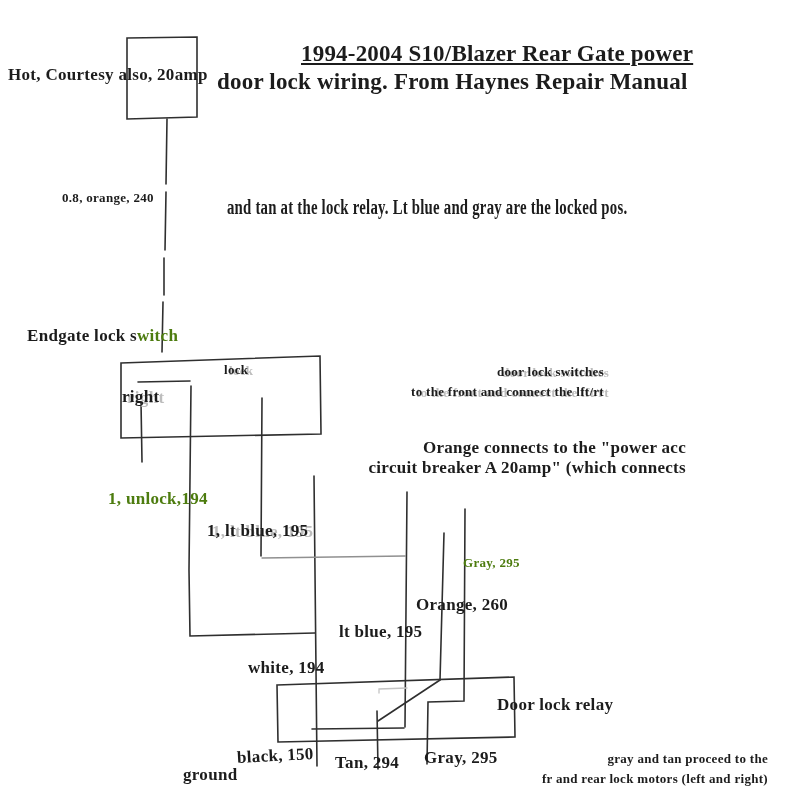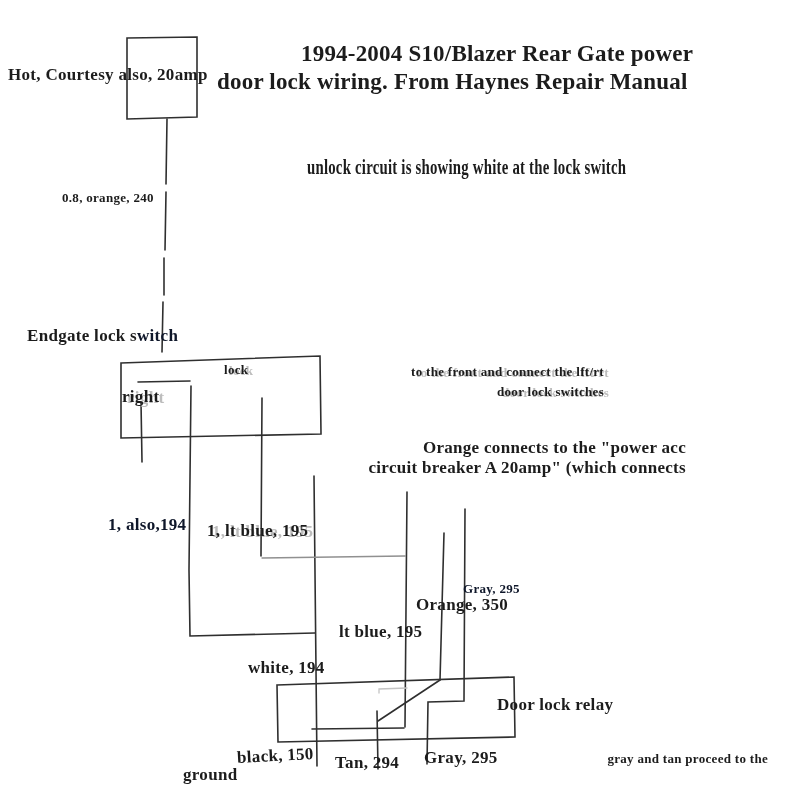--- a/index.html
+++ b/index.html
@@ -7,21 +7,21 @@
     position:relative;width:800px;height:800px;background:#ffffff;
     font-family:"Liberation Serif",serif;overflow:hidden;
   }
   .canvas svg{position:absolute;left:0;top:0;z-index:1;}
   .lbl{
     position:absolute;z-index:2;font-weight:700;color:#1c1c1c;
     white-space:nowrap;line-height:1.12;letter-spacing:.3px;
   }
   .s17{font-size:17px;}
   .s16{font-size:13px;}
-  .gray{color:#0f172a;margin-top:26px;}
+  .gray{color:#4d7c0f;}
   .dbl{text-shadow:5px 1px 0 #bdbdbd;}
   .title{font-size:23px;letter-spacing:.2px;}
   .cond{display:inline-block;font-size:20px;transform:scaleX(.74);
         transform-origin:0 0;white-space:nowrap;}
   .block-r{text-align:right;}
   .tilt{transform:rotate(-3deg);}
 </style>
 </head>
 <body>
 
@@ -61,57 +61,58 @@
 
       <line x1="312" y1="729" x2="404" y2="728"></line>
       <line x1="440" y1="680" x2="378" y2="721"></line>
 
       <line x1="377" y1="711" x2="378" y2="769"></line>
 
       <polyline points="379,693 379,689 407,688" stroke="#c4c4c4" stroke-width="1.3"></polyline>
     </g>
   </svg>
 
-  <div class="lbl title" style="left:301px;top:41px;">1994-2004 S10/Blazer Rear Gate power</div>
+  <div class="lbl title" style="left:301px;top:41px;text-decoration:underline;">1994-2004 S10/Blazer Rear Gate power</div>
   <div class="lbl title" style="left:217px;top:69px;">door lock wiring. From Haynes Repair Manual</div>
 
-  <div class="lbl" style="left:307px;top:156px;">
-    <span class="cond">unlock circuit is showing white at the lock switch</span>
+  <div class="lbl" style="left:227px;top:196px;">
+    <span class="cond">and tan at the lock relay. Lt blue and gray are the locked pos.</span>
   </div>
 
   <div class="lbl s17" style="left:8px;top:65px;">Hot, Courtesy also, 20amp</div>
   <div class="lbl s16" style="left:62px;top:191px;">0.8, orange, 240</div>
 
   <div class="lbl s17" style="left:27px;top:326px;">
     <span>Endgate lock s</span><span class="gray">witch</span>
   </div>
   <div class="lbl s17 dbl" style="left:122px;top:387px;">right</div>
   <div class="lbl s16 dbl" style="left:224px;top:363px;">lock</div>
 
   <div class="lbl s16 block-r" style="left:326px;top:362px;width:278px;line-height:20px;">
+    <div class="dbl">door lock switches</div>
     <div class="dbl">to the front and connect the lft/rt</div>
-    <div class="dbl">door lock switches</div>
   </div>
 
   <div class="lbl s17 block-r" style="left:358px;top:438px;width:328px;line-height:20px;">
     <div>Orange connects to the "power acc</div>
     <div>circuit breaker A 20amp" (which connects</div>
   </div>
 
-  <div class="lbl s17 gray" style="left:108px;top:489px;">1, also,194</div>
+  <div class="lbl s17 gray" style="left:108px;top:489px;">1, unlock,194</div>
   <div class="lbl s17 dbl" style="left:207px;top:521px;">1, lt blue, 195</div>
   <div class="lbl s16 gray" style="left:463px;top:556px;">Gray, 295</div>
-  <div class="lbl s17" style="left:416px;top:595px;">Orange, 350</div>
+  <div class="lbl s17" style="left:416px;top:595px;">Orange, 260</div>
   <div class="lbl s17" style="left:339px;top:622px;">lt blue, 195</div>
   <div class="lbl s17" style="left:248px;top:658px;">white, 194</div>
 
   <div class="lbl s17" style="left:497px;top:695px;">Door lock relay</div>
 
   <div class="lbl s17 tilt" style="left:237px;top:746px;">black, 150</div>
   <div class="lbl s17" style="left:183px;top:765px;text-align:center;">ground</div>
   <div class="lbl s17" style="left:335px;top:753px;">Tan, 294</div>
   <div class="lbl s17" style="left:424px;top:748px;">Gray, 295</div>
 
   <div class="lbl s16 block-r" style="left:468px;top:749px;width:300px;line-height:20px;">
     <div>gray and tan proceed to the</div>
+    <div>fr and rear lock motors (left and right)</div>
   </div>
 
 </div>
 
 </body></html>

